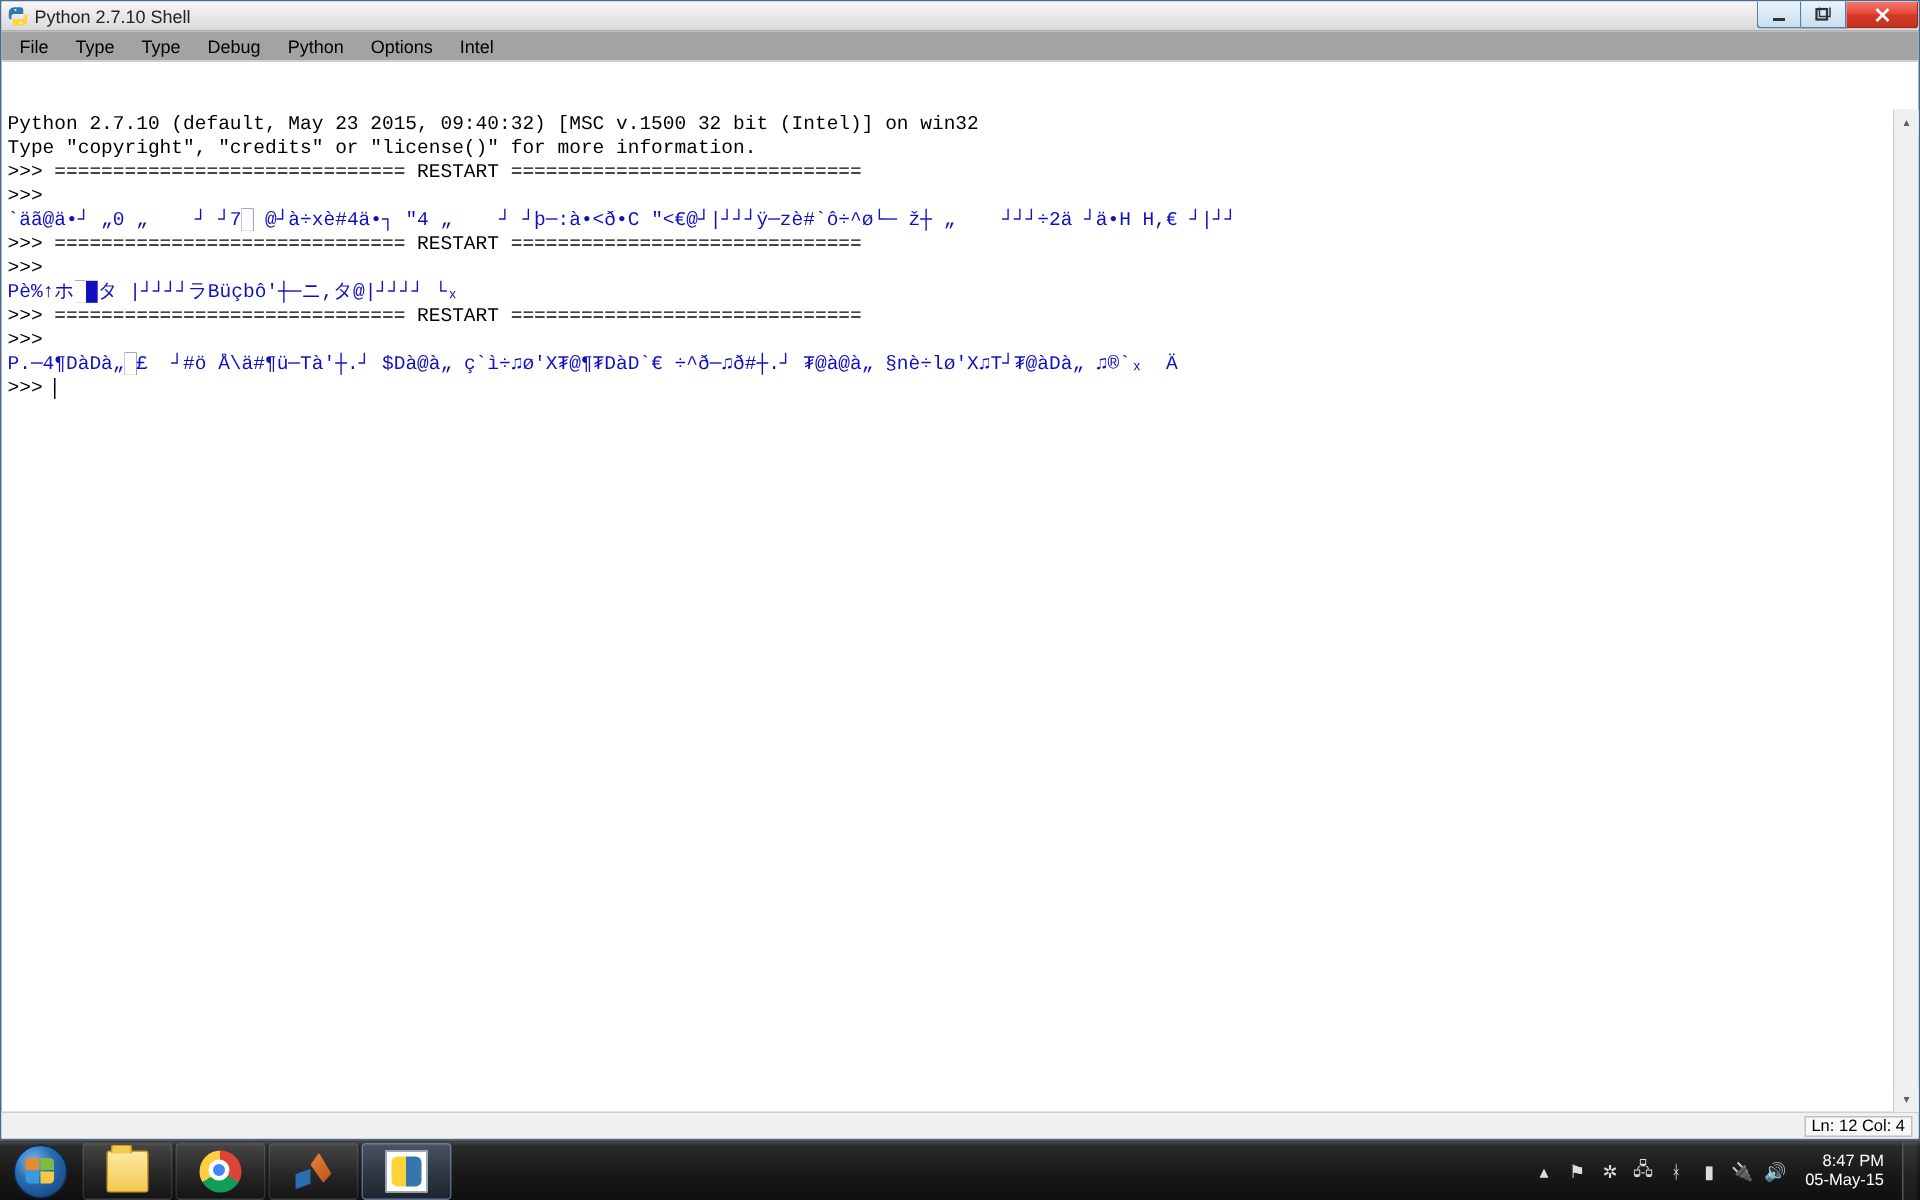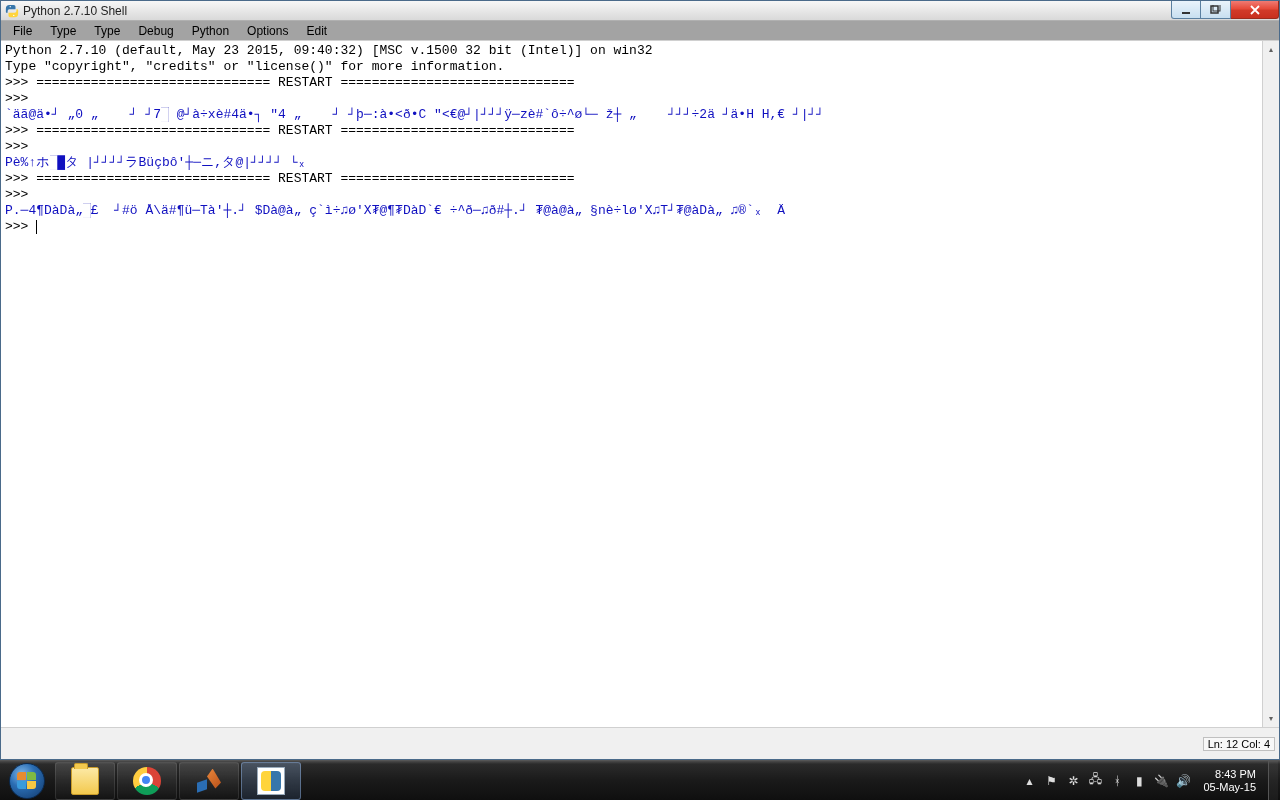--- a/index.html
+++ b/index.html
@@ -41,21 +41,21 @@
   
   .menubar {
     height: 20px;
     background: #a3a3a3;
     border-bottom: 1px solid #d0d0d0;
     display:flex; align-items:center; padding: 0 4px;
     font-size: 12px; gap: 2px;
   }
   .menu-item { padding: 1px 8px; cursor:default; }
   
-  .content-wrap { flex:1; display:flex; position:relative; }
+  .content-wrap { flex:1; display:flex; position:relative;margin-top:32px; }
   .content {
     flex:1;
     font-family: "Courier New", monospace;
     font-size: 13px; line-height: 16px;
     padding: 2px 4px;
     white-space: pre; overflow:hidden;
     color:#000;
   }
   .content .sys-text { color:#000; }
   .content .prompt { color:#000; }
@@ -64,21 +64,21 @@
   .content .cursor { display:inline-block; width:1px; height:14px; background:#000; vertical-align:middle; }
   .content .hl { background:#0000a8; color:#fff; }
   
   .scrollbar-v {
     width:17px; background:#f0f0f0; border-left:1px solid #d0d0d0;
     display:flex; flex-direction:column; justify-content:space-between;
   }
   .scroll-btn { height:17px; background:#f0f0f0; display:flex;align-items:center;justify-content:center;font-size:8px;color:#606060;}
   
   .statusbar {
-    height: 32px; border-top:1px solid #d0d0d0; background:#f0f0f0;
+    height: 18px; border-top:1px solid #d0d0d0; background:#f0f0f0;
     display:flex; justify-content:flex-end; align-items:center;
     font-size:11px; padding-right:4px; color:#000;
   }
   .status-cell { border:1px solid #c0c0c0; padding:0 4px; background:#f8f8f8; }
   
   .taskbar {
     position:absolute; left:0; bottom:0; width:1280px; height:40px;
     background: linear-gradient(to bottom, #4b4b4b 0%, #2b2b2b 8%, #1a1a1a 50%, #0f0f0f 100%);
     display:flex; align-items:center; justify-content:space-between;
     border-top:1px solid #555;
@@ -161,21 +161,21 @@
     </div>
   </div>
 
   <div class="menubar">
     <span class="menu-item">File</span>
     <span class="menu-item">Type</span>
     <span class="menu-item">Type</span>
     <span class="menu-item">Debug</span>
     <span class="menu-item">Python</span>
     <span class="menu-item">Options</span>
-    <span class="menu-item">Edit</span>
+    <span class="menu-item">Intel</span>
   </div>
 
   <div class="content-wrap">
     <div class="content"><span class="sys-text">Python 2.7.10 (default, May 23 2015, 09:40:32) [MSC v.1500 32 bit (Intel)] on win32</span>
 <span class="sys-text">Type "copyright", "credits" or "license()" for more information.</span>
 <span class="restart">&gt;&gt;&gt; ============================== RESTART ==============================</span>
 <span class="prompt">&gt;&gt;&gt; </span>
 <span class="out"><span>`äã@ä•┘ „0 „    ┘ ┘7</span><span class="hl">█</span><span> @┘à÷xè#4ä•┐ ″4 „    ┘ ┘þ─:à•&lt;ð•C ″&lt;€@┘|┘┘┘ÿ─zè#`ô÷^ø└─ ž┼ „    ┘┘┘÷2ä ┘ä•H H,€ ┘|┘┘</span></span>
 <span class="restart">&gt;&gt;&gt; ============================== RESTART ==============================</span>
 <span class="prompt">&gt;&gt;&gt; </span>
@@ -225,18 +225,18 @@
     <div class="tray-icons">
       <span class="tray-ico">⚑</span>
       <span class="tray-ico">✲</span>
       <span class="tray-ico">🖧</span>
       <span class="tray-ico">ᚼ</span>
       <span class="tray-ico">▮</span>
       <span class="tray-ico">🔌</span>
       <span class="tray-ico">🔊</span>
     </div>
     <div class="clock">
-      <div>8:43 PM</div>
+      <div>8:47 PM</div>
       <div>05-May-15</div>
     </div>
     <div class="show-desktop"></div>
   </div>
 </div>
 
 </body></html>

